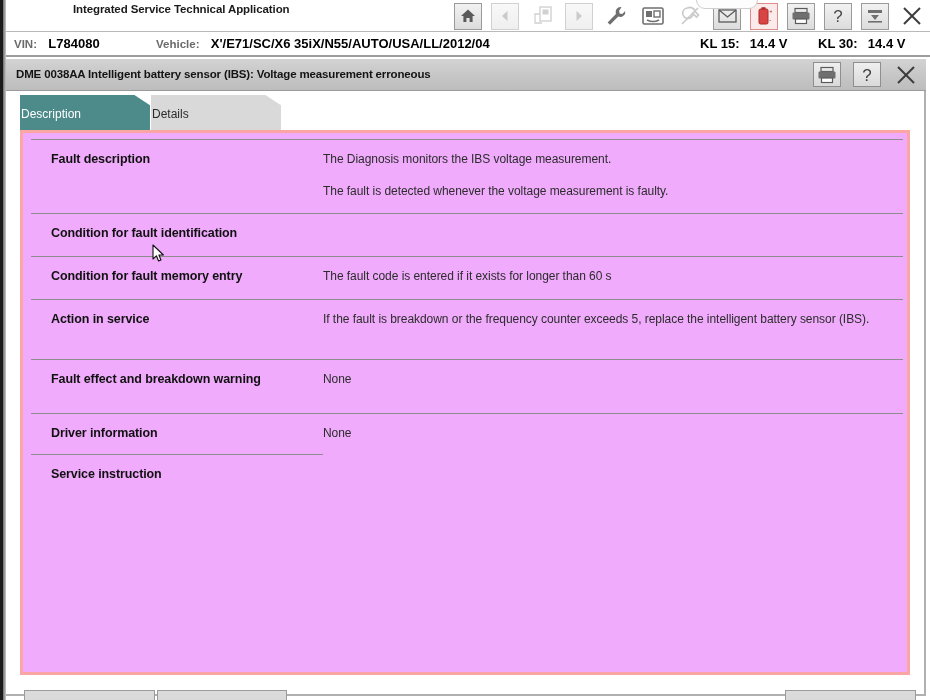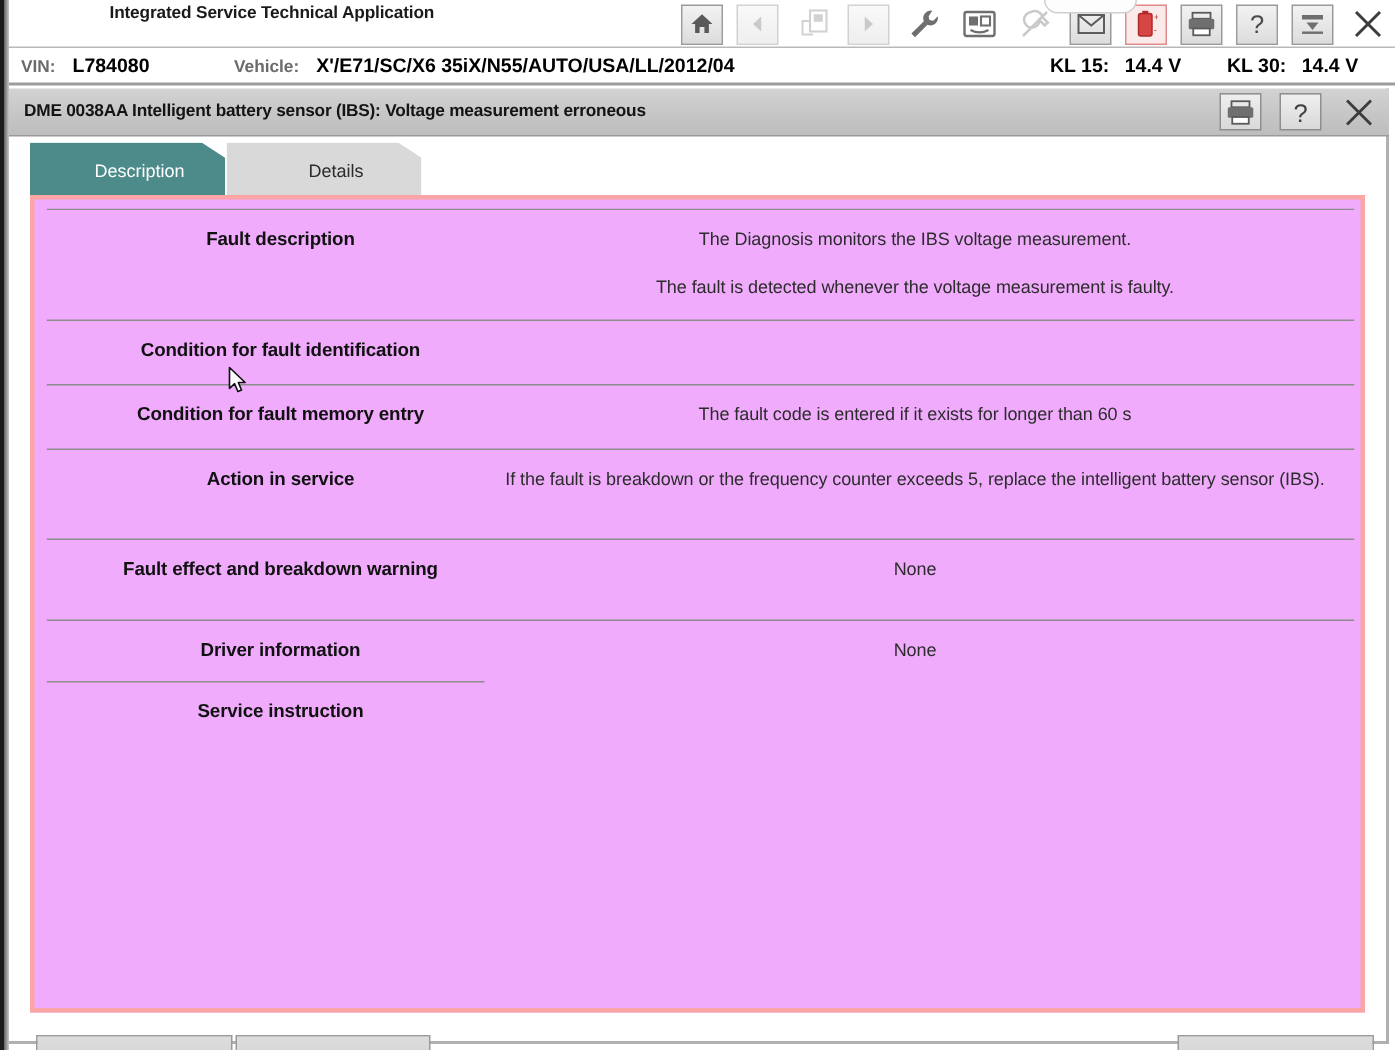--- a/index.html
+++ b/index.html
@@ -101,21 +101,20 @@
   .g-kl30  { left: 812px; }
 
   
   .dialog {
     position: absolute;
     left: 6px; top: 59px;
     width: 920px; height: 637px;
     background: #ffffff;
     border-right: 2px solid #b0b0b0;
     border-bottom: 2px solid #b0b0b0;
-    text-align: center;
   }
 
   
   .fault-bar {
     position: absolute;
     left: 0; top: 0;
     width: 920px; height: 32px;
     background: linear-gradient(to bottom, #d3d3d3 0%, #c6c6c6 55%, #bdbdbd 100%);
     border-bottom: 1px solid #9a9a9a;
   }
@@ -146,21 +145,21 @@
   .tabstrip {
     position: absolute;
     left: 0; top: 32px;
     width: 920px; height: 40px;
   }
   .tab {
     position: absolute;
     top: 4px;
     height: 39px;
     font-size: 12px;
-    padding-left: 16px;
+    padding-left: 1px;
     line-height: 38px;
   }
   .tab .shape {
     position: absolute;
     left: 0; top: 0;
     width: 100%; height: 100%;
     clip-path: polygon(0 0, 88% 0, 100% 26%, 100% 100%, 0 100%);
     z-index: 0;
   }
   .tab .txt { position: relative; z-index: 1; }

